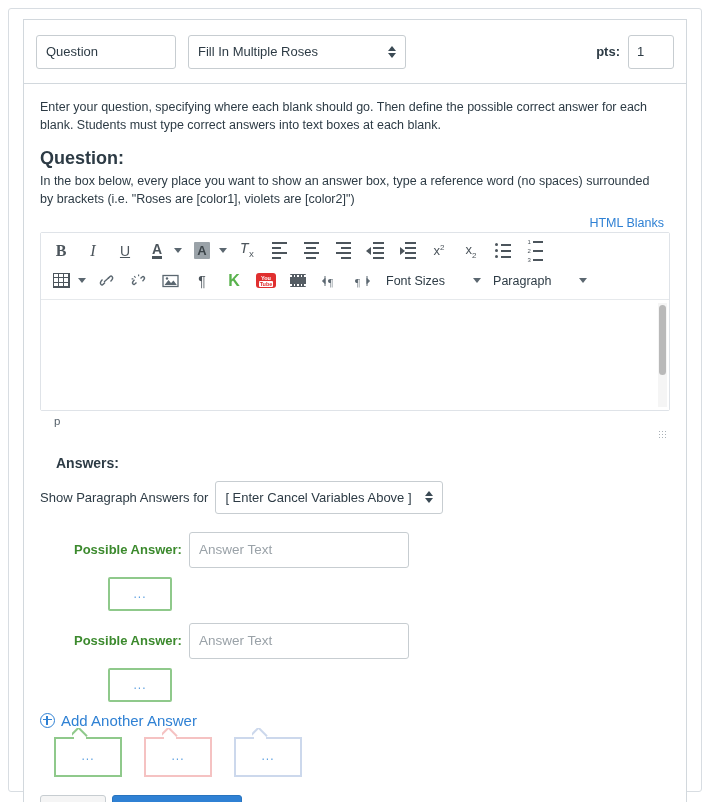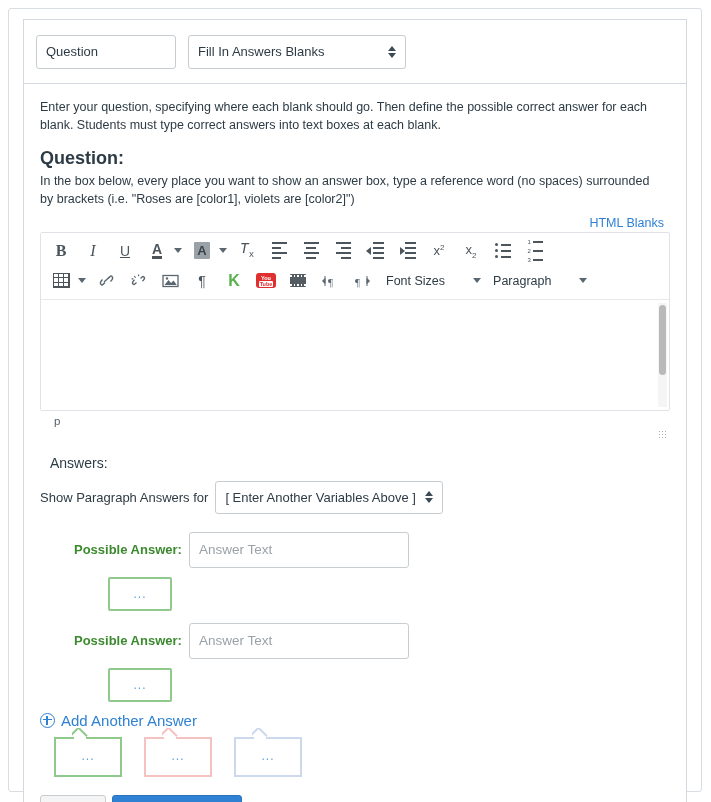--- a/index.html
+++ b/index.html
@@ -298,23 +298,23 @@
     position: absolute;
     right: 3px; bottom: 2px;
     width: 9px; height: 9px;
     background-image:
       radial-gradient(#a9b0b6 40%, transparent 41%);
     background-size: 3px 3px;
   }
 
   
   .answers-heading {
-    font-weight: normal;
+    font-weight: bold;
     font-size: 14px;
-    margin: 14px 0 10px 10px;
+    margin: 14px 0 10px 16px;
   }
   .show-answers-row {
     display: flex;
     align-items: center;
     margin-bottom: 18px;
   }
   .show-answers-label { font-size: 13px; margin-right: 7px; }
   .var-select {
     position: relative;
     width: 228px;
@@ -489,27 +489,31 @@
 </head>
 <body>
 
 <div class="page-frame">
   <div class="question-form">
 
     <div class="q-header">
       <input class="q-name-input" type="text" value="Question" style="">
 
       <div class="q-type-select">
-        <span>Fill In Answers Blanks</span>
+        <span>Fill In Multiple Roses</span>
         <span class="select-arrows">
           <i class="up"></i>
             <i class="dn"></i>
         </span>
       </div>
 
+      <div class="pts-wrap">
+        <span class="pts-label">pts:</span>
+        <input class="pts-input" type="text" value="1" style="">
+      </div>
     </div>
 
     <div class="q-body">
 
       <p class="intro-text">Enter your question, specifying where each blank should go. Then define the possible correct answer for each blank. Students must type correct answers into text boxes at each blank.</p>
 
       <div class="section-heading">Question:</div>
       <p class="hint-text">In the box below, every place you want to show an answer box, type a reference word (no spaces) surrounded by brackets (i.e. "Roses are [color1], violets are [color2]")</p>
 
       <div class="html-editor-row">
@@ -720,21 +724,21 @@
       <div class="rte-statusbar">
         <span>p</span>
         <span class="resize-grip"></span>
       </div>
 
       <div class="answers-heading">Answers:</div>
 
       <div class="show-answers-row">
         <span class="show-answers-label">Show Paragraph Answers for</span>
         <div class="var-select">
-          <span>[ Enter Another Variables Above ]</span>
+          <span>[ Enter Cancel Variables Above ]</span>
           <span class="select-arrows">
             <i class="up"></i>
               <i class="dn"></i>
           </span>
         </div>
       </div>
 
       <div class="answer-block">
         <div class="answer-row">
           <span class="pa-label">Possible Answer:</span>

